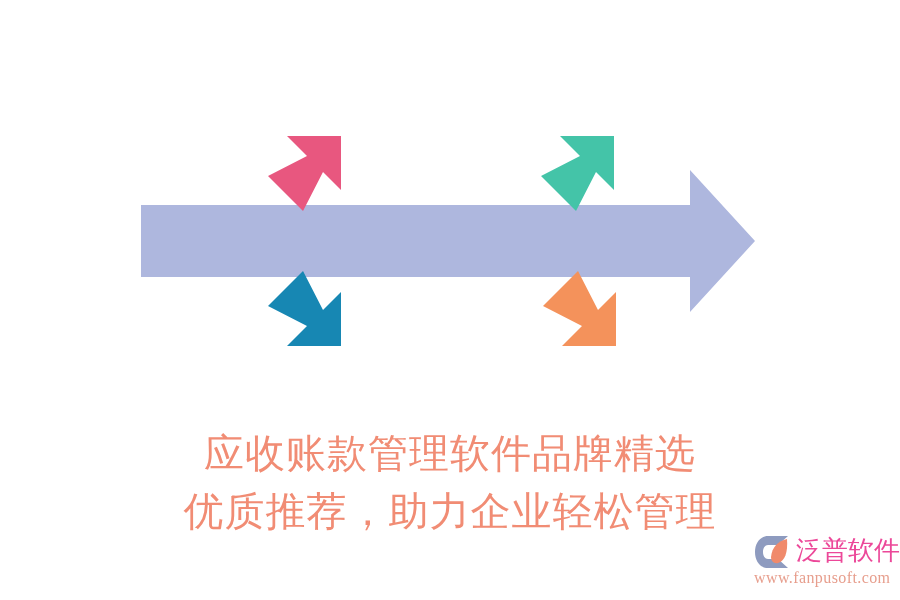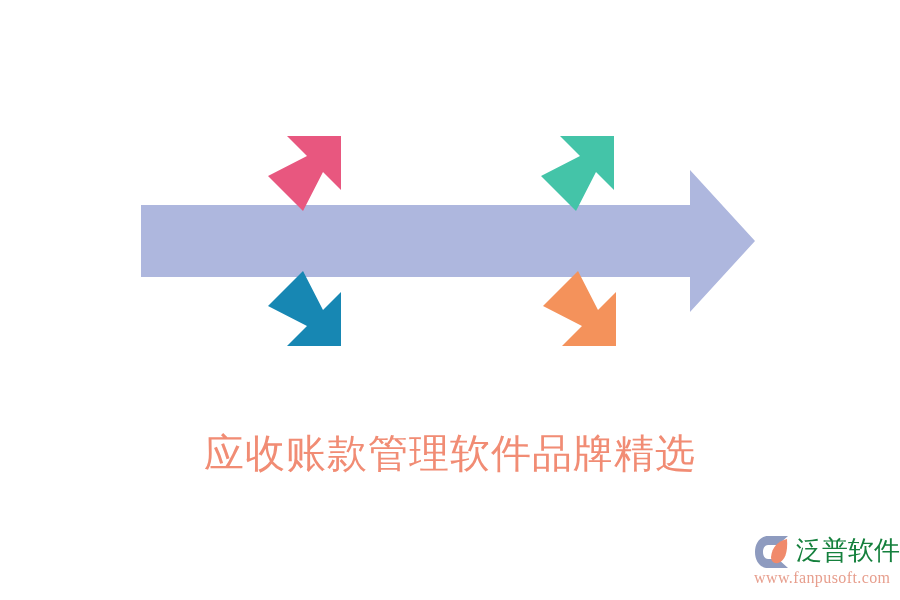--- a/index.html
+++ b/index.html
@@ -74,21 +74,21 @@
     display: block;
     width: 40px;
     height: 36px;
   }
   #watermark-brand {
     position: absolute;
     left: 44px;
     top: 4px;
     font-size: 26px;
     line-height: 32px;
-    color: #15803d;
+    color: #ec4899;
     letter-spacing: 0px;
     white-space: nowrap;
     font-weight: 400;
   }
   #watermark-url {
     position: absolute;
     left: 2px;
     top: 38px;
     font-size: 16px;
     line-height: 20px;
@@ -115,20 +115,21 @@
 
       <polygon fill="#1787B3" points="303,271 323,310 341,292 341,346 287,346 307,326 268,306"></polygon>
 
       <polygon fill="#F4925B" points="578,271 598,310 616,292 616,346 562,346 582,326 543,306"></polygon>
 
     </svg>
   </div>
 
   <div id="headline">
     <span class="headline-line">应收账款管理软件品牌精选</span>
+    <span class="headline-line">优质推荐，助力企业轻松管理</span>
   </div>
 
   <div id="watermark">
 
     <div id="watermark-mark">
       <svg viewBox="0 0 40 36" xmlns="http://www.w3.org/2000/svg" aria-hidden="true">
 
         <path d="M34,2 L14,2 C6,2 1,9 1,18 C1,27 6,34 14,34 L34,34 L24,25 L14,25 C11,25 9,22 9,18 C9,14 11,11 14,11 L24,11 Z" fill="#8E9BBF"></path>
 
         <path d="M33,5 C24,7 18,13 17,23 C17,27 20,30 24,29 C31,27 34,18 33,5 Z" fill="#F08A6B"></path>

